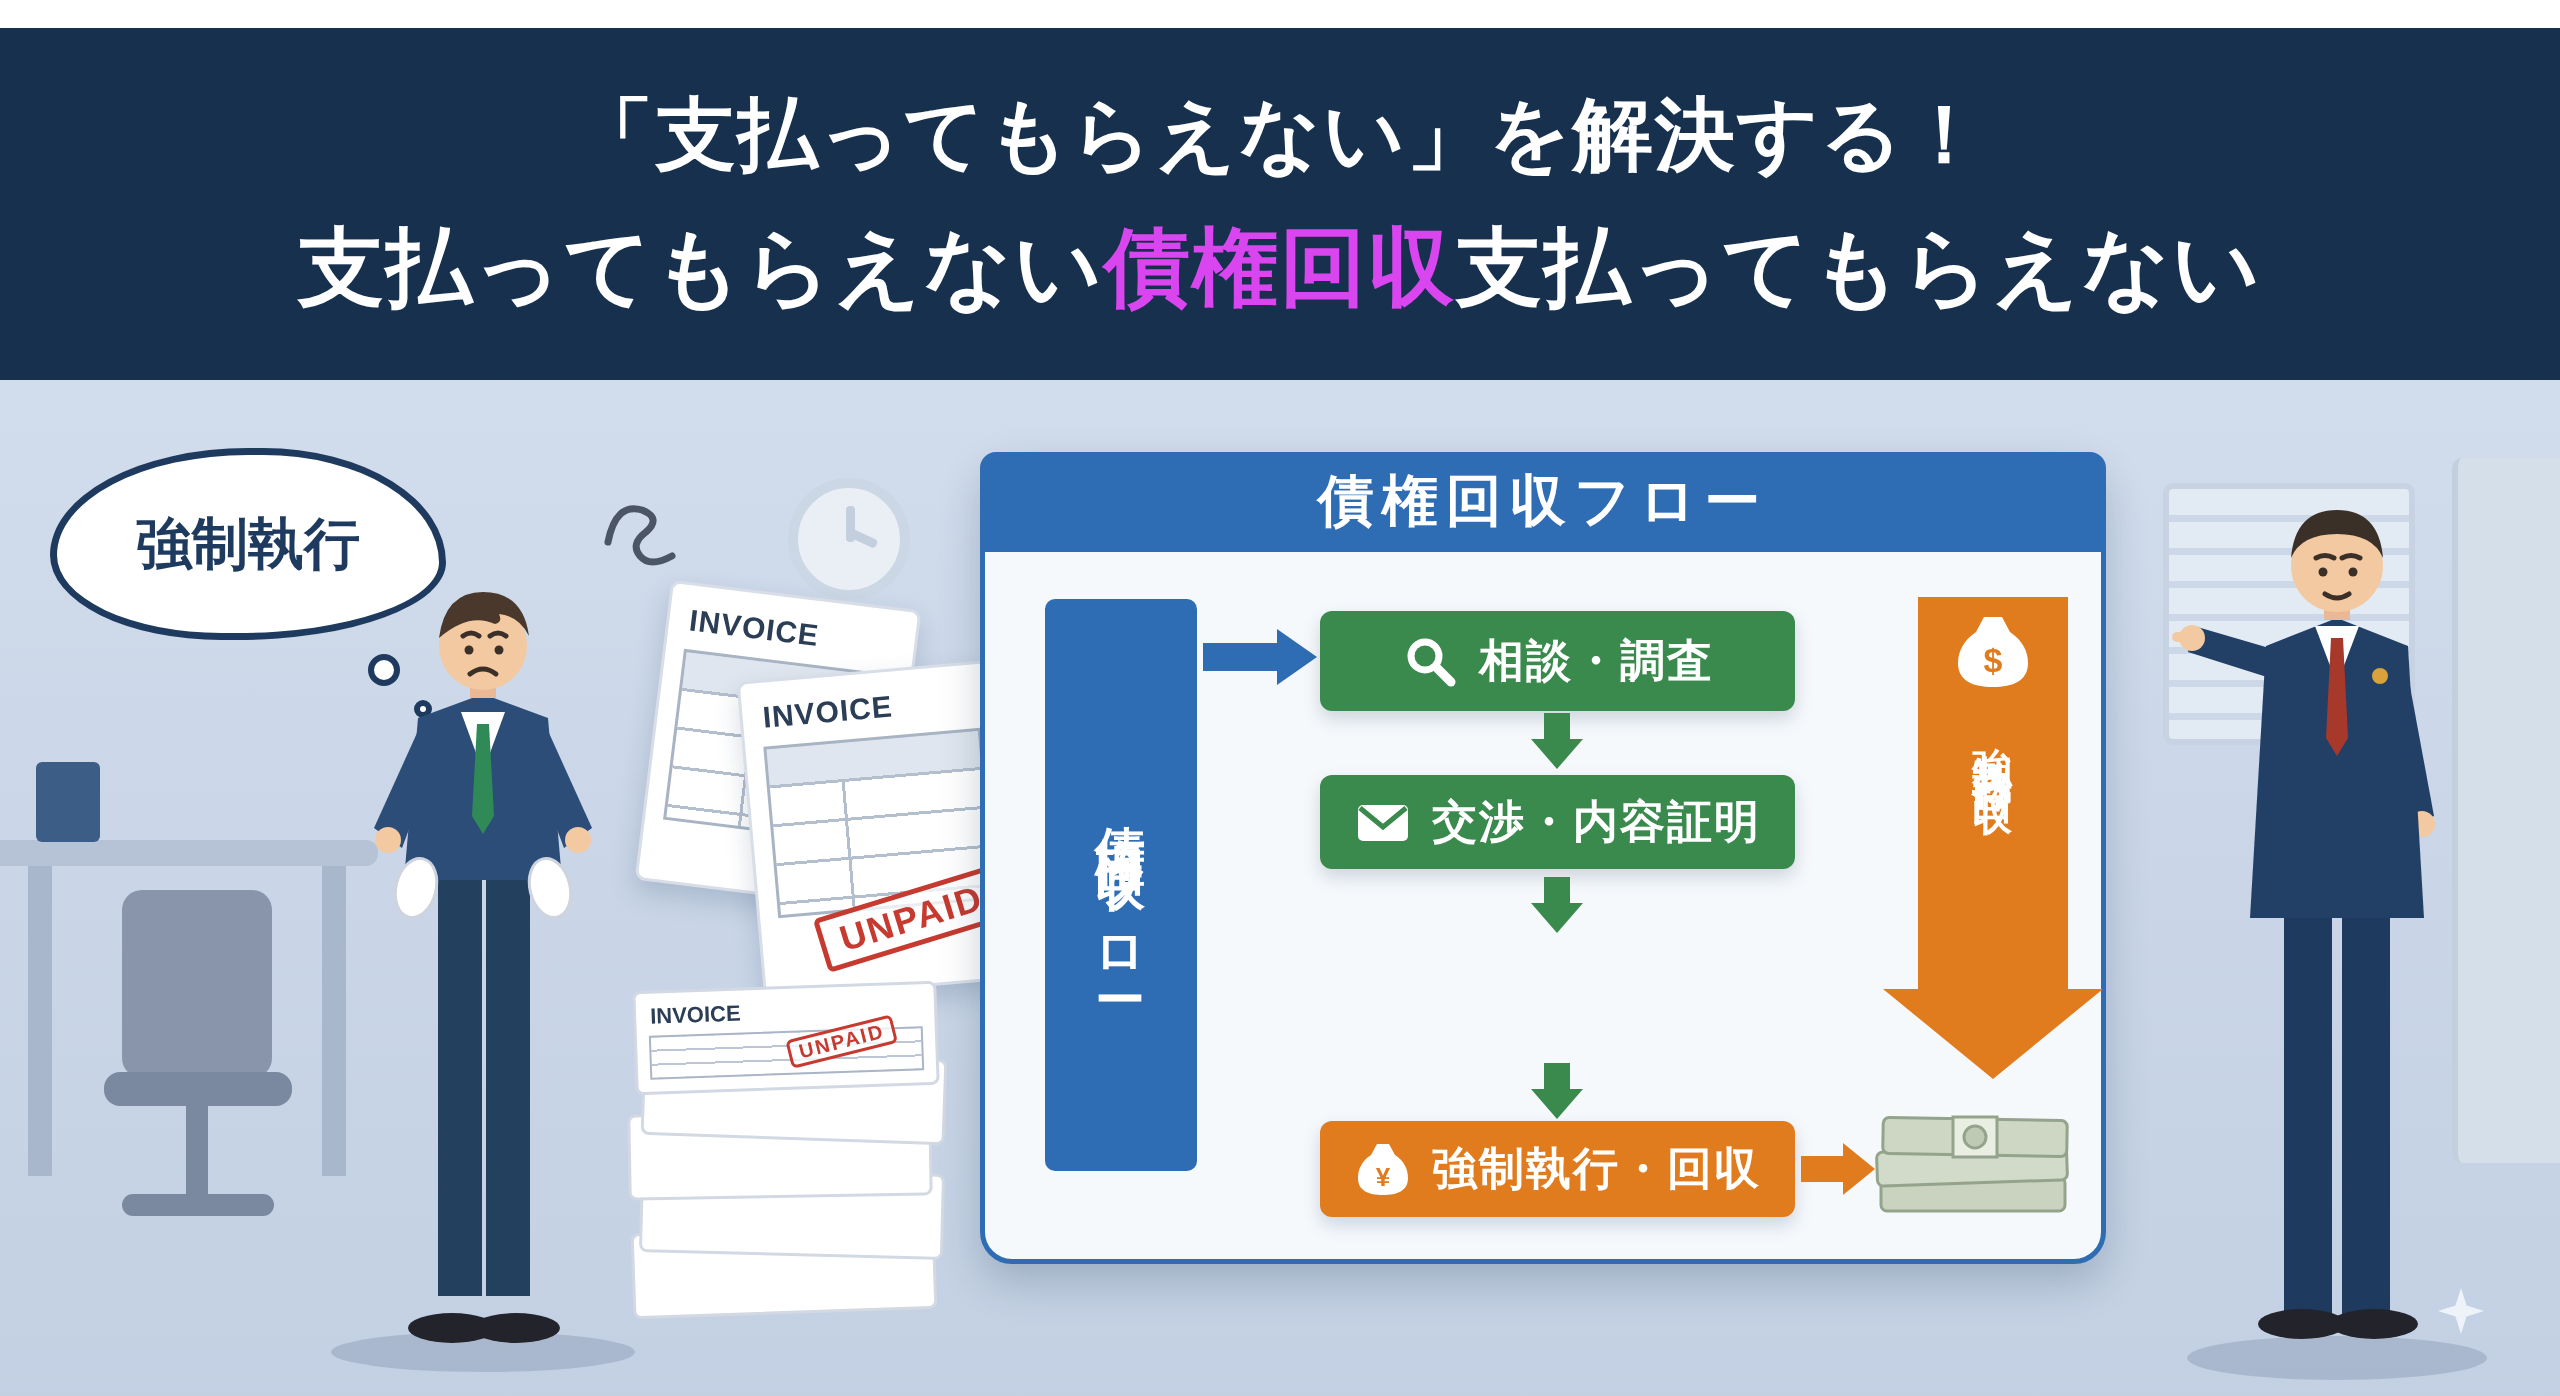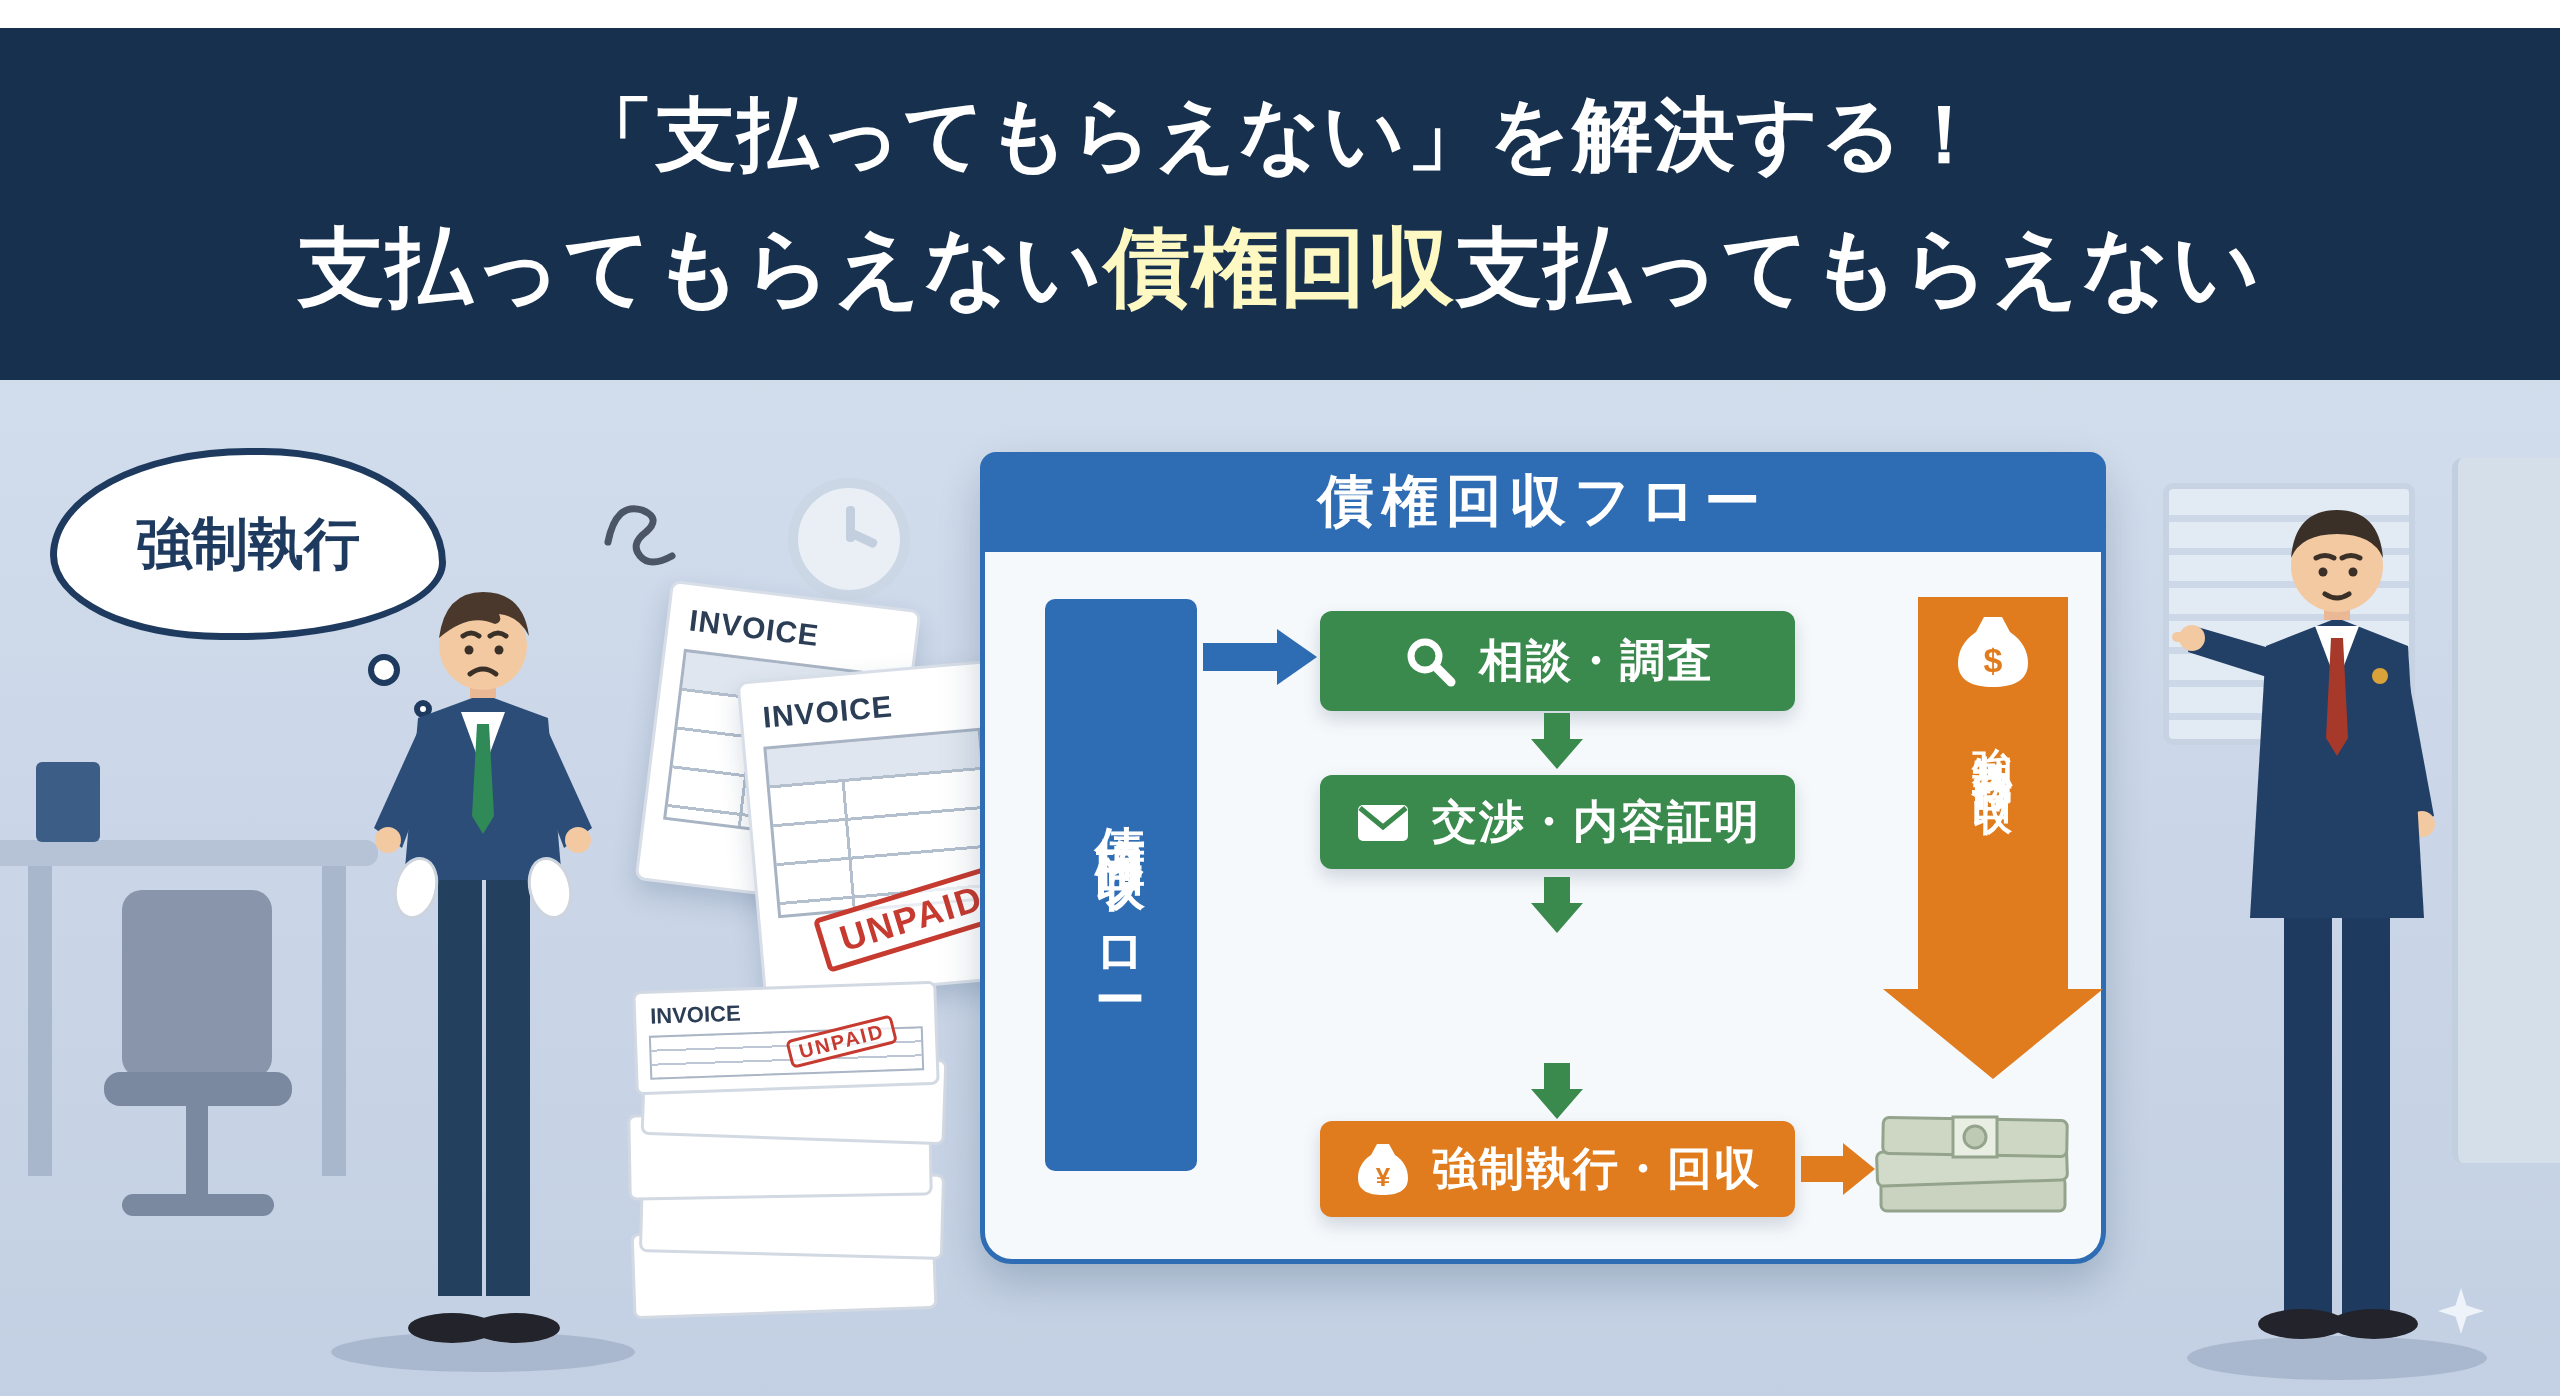--- a/index.html
+++ b/index.html
@@ -12,21 +12,21 @@
   }
 
   
   .hdr {
     position:absolute; left:0; top:0; right:0; height:352px;
     background:#16304e; color:#fff; font-weight:bold; text-align:center;
     display:flex; flex-direction:column; align-items:center; justify-content:center; gap:20px;
   }
   .hdr .l1 { font-size:80px; letter-spacing:2px; }
   .hdr .l2 { font-size:86px; letter-spacing:2px; }
-  .hdr .hl { color:#fef9c3; }
+  .hdr .hl { color:#d946ef; }
 
   
   .window {
     position:absolute; left:2163px; top:455px; width:252px; height:262px;
     border:6px solid #c7d3e2; border-radius:10px;
     background:repeating-linear-gradient(180deg,#e2eaf4 0 26px,#ccd8e7 26px 33px);
   }
   .board {
     position:absolute; left:2452px; top:430px; width:108px; height:705px;
     background:#d5dfea; border-left:6px solid #c2cfdf; border-radius:10px 0 0 10px;

